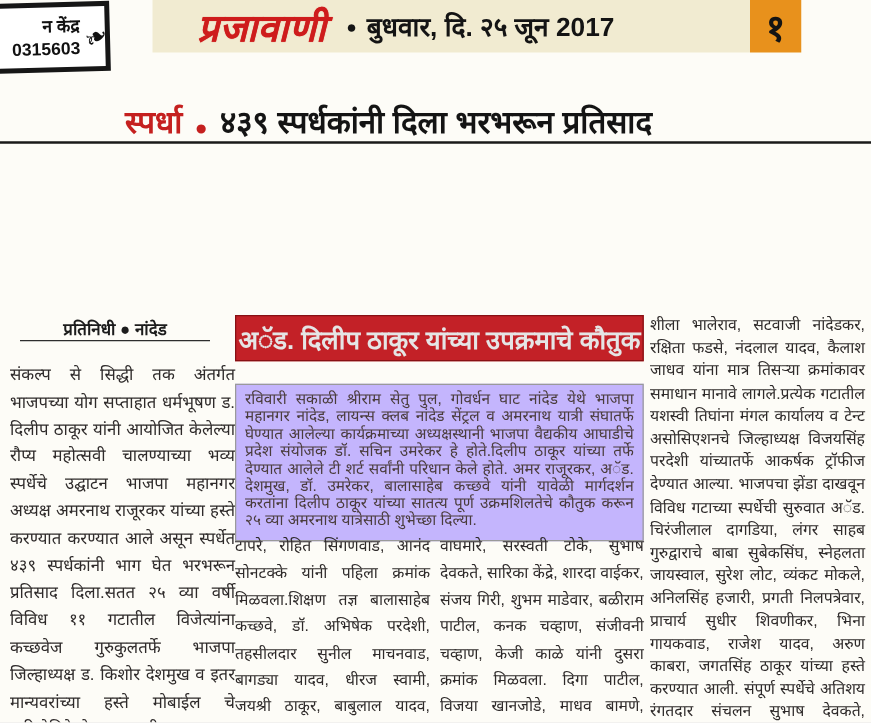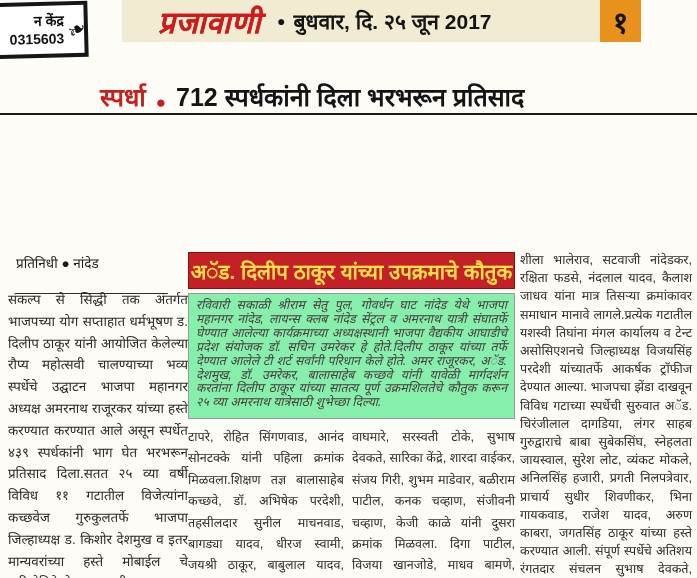--- a/index.html
+++ b/index.html
@@ -47,38 +47,38 @@
   .kicker .dot{color:#c5201f;font-size:17px;}
   .rule-top{position:absolute;left:0;top:113px;width:697px;border-top:2px solid #1a1a1a;}
   
   .headline{
     position:absolute;left:8px;top:119px;width:689px;
     font-size:45px;line-height:58px;font-weight:800;color:#0f0f0f;letter-spacing:-0.5px;
     text-shadow:0 0 .8px #0f0f0f;
   }
   
   .byline{
-    position:absolute;left:16px;top:254px;width:152px;text-align:left;
-    font-size:13.5px;font-weight:400;color:#1c1c1c;padding-bottom:21px;
+    position:absolute;left:16px;top:254px;width:152px;text-align:center;
+    font-size:13.5px;font-weight:700;color:#1c1c1c;padding-bottom:0;
     border-bottom:1.5px solid #2e2e2e;
   }
   
   .bodytext{text-align:justify;color:#2e2a2a;}
   .col1{position:absolute;left:8px;top:289px;width:180px;font-size:13.4px;line-height:21.8px;}
   .col1 p{margin:0;}
   .subhead-box{
     position:absolute;left:188px;top:252px;width:327px;height:37px;box-sizing:border-box;
-    background:#c32127;border:1px solid #871014;color:#fde047;
+    background:#c32127;border:1px solid #871014;color:#e5e5e5;
     display:flex;align-items:center;justify-content:center;
     font-size:20.5px;font-weight:700;white-space:nowrap;
   }
   .intro-box{
-    position:absolute;left:188px;top:293px;width:327px;height:126px;box-sizing:border-box;
-    background:#86efac;border:1px solid #9a9a9a;padding:5px 7px;
-    font-size:12.3px;line-height:13.9px;color:#4a3c3c;text-align:justify;overflow:hidden;font-style:italic;
+    position:absolute;left:188px;top:307px;width:327px;height:126px;box-sizing:border-box;
+    background:#c4b5fd;border:1px solid #9a9a9a;padding:5px 7px;
+    font-size:12.3px;line-height:13.9px;color:#4a3c3c;text-align:justify;overflow:hidden;
   }
   .col2{position:absolute;left:188px;top:427px;width:156px;font-size:12.6px;line-height:21.4px;}
   .col3{position:absolute;left:352px;top:427px;width:163px;font-size:12.6px;line-height:21.4px;}
   .col4{position:absolute;left:520px;top:251px;width:172px;font-size:12.6px;line-height:18.2px;}
 </style>
 </head>
 <body>
 
 <div class="page">
 
@@ -95,21 +95,21 @@
       <span>बुधवार, दि. २५ जून 2017</span>
     </span>
   </div>
   <div class="page-num-box">
     <span>१</span>
   </div>
 
   <div class="kicker">
     <span class="kicker-label">स्पर्धा</span>
     <span class="dot">●</span>
-    <span>712 स्पर्धकांनी दिला भरभरून प्रतिसाद</span>
+    <span>४३९ स्पर्धकांनी दिला भरभरून प्रतिसाद</span>
   </div>
   <div class="rule-top"></div>
 
   <div class="headline">
   </div>
 
   <div class="byline">प्रतिनिधी ● नांदेड</div>
 
   <div class="col1 bodytext">
     <p>संकल्प से सिद्धी तक अंतर्गत भाजपच्या योग सप्ताहात धर्मभूषण ड. दिलीप ठाकूर यांनी आयोजित केलेल्या रौप्य महोत्सवी चालण्याच्या भव्य स्पर्धेचे उद्घाटन भाजपा महानगर अध्यक्ष अमरनाथ राजूरकर यांच्या हस्ते करण्यात करण्यात आले असून स्पर्धेत ४३९ स्पर्धकांनी भाग घेत भरभरून प्रतिसाद दिला.सतत २५ व्या वर्षी विविध ११ गटातील विजेत्यांना कच्छवेज गुरुकुलतर्फे भाजपा जिल्हाध्यक्ष ड. किशोर देशमुख व इतर मान्यवरांच्या हस्ते मोबाईल चे पारितोषिके देण्यात आली.</p>

